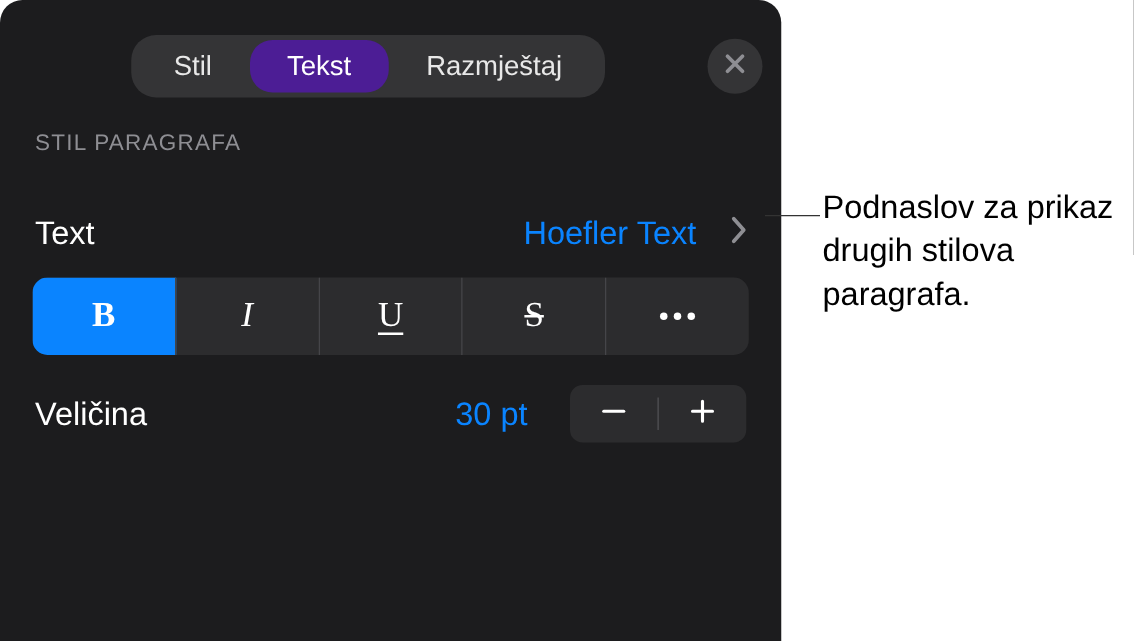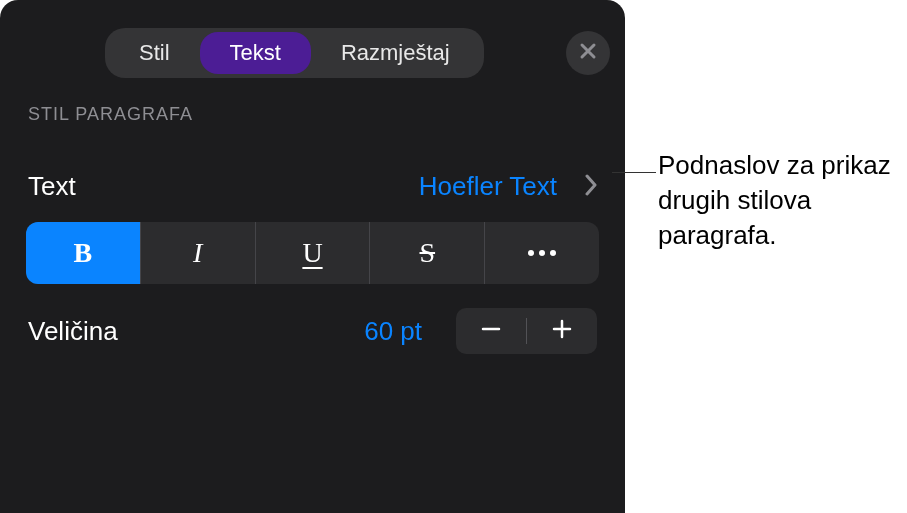--- a/index.html
+++ b/index.html
@@ -273,21 +273,21 @@
       <div class="more-dots">
         <span></span>
           <span></span>
           <span></span>
       </div>
     </div>
   </div>
 
   <div class="size-row">
     <span class="size-label">Veličina</span>
-    <span class="size-value">60 pt</span>
+    <span class="size-value">30 pt</span>
     <div class="stepper">
       <div class="stepper-btn">
         <span>
           <svg viewBox="0 0 22 22">
               <path d="M3 11 L19 11" stroke="#fff" stroke-width="2.5" stroke-linecap="round"></path>
             </svg>
         </span>
       </div>
       <div class="stepper-divider"></div>
       <div class="stepper-btn">

